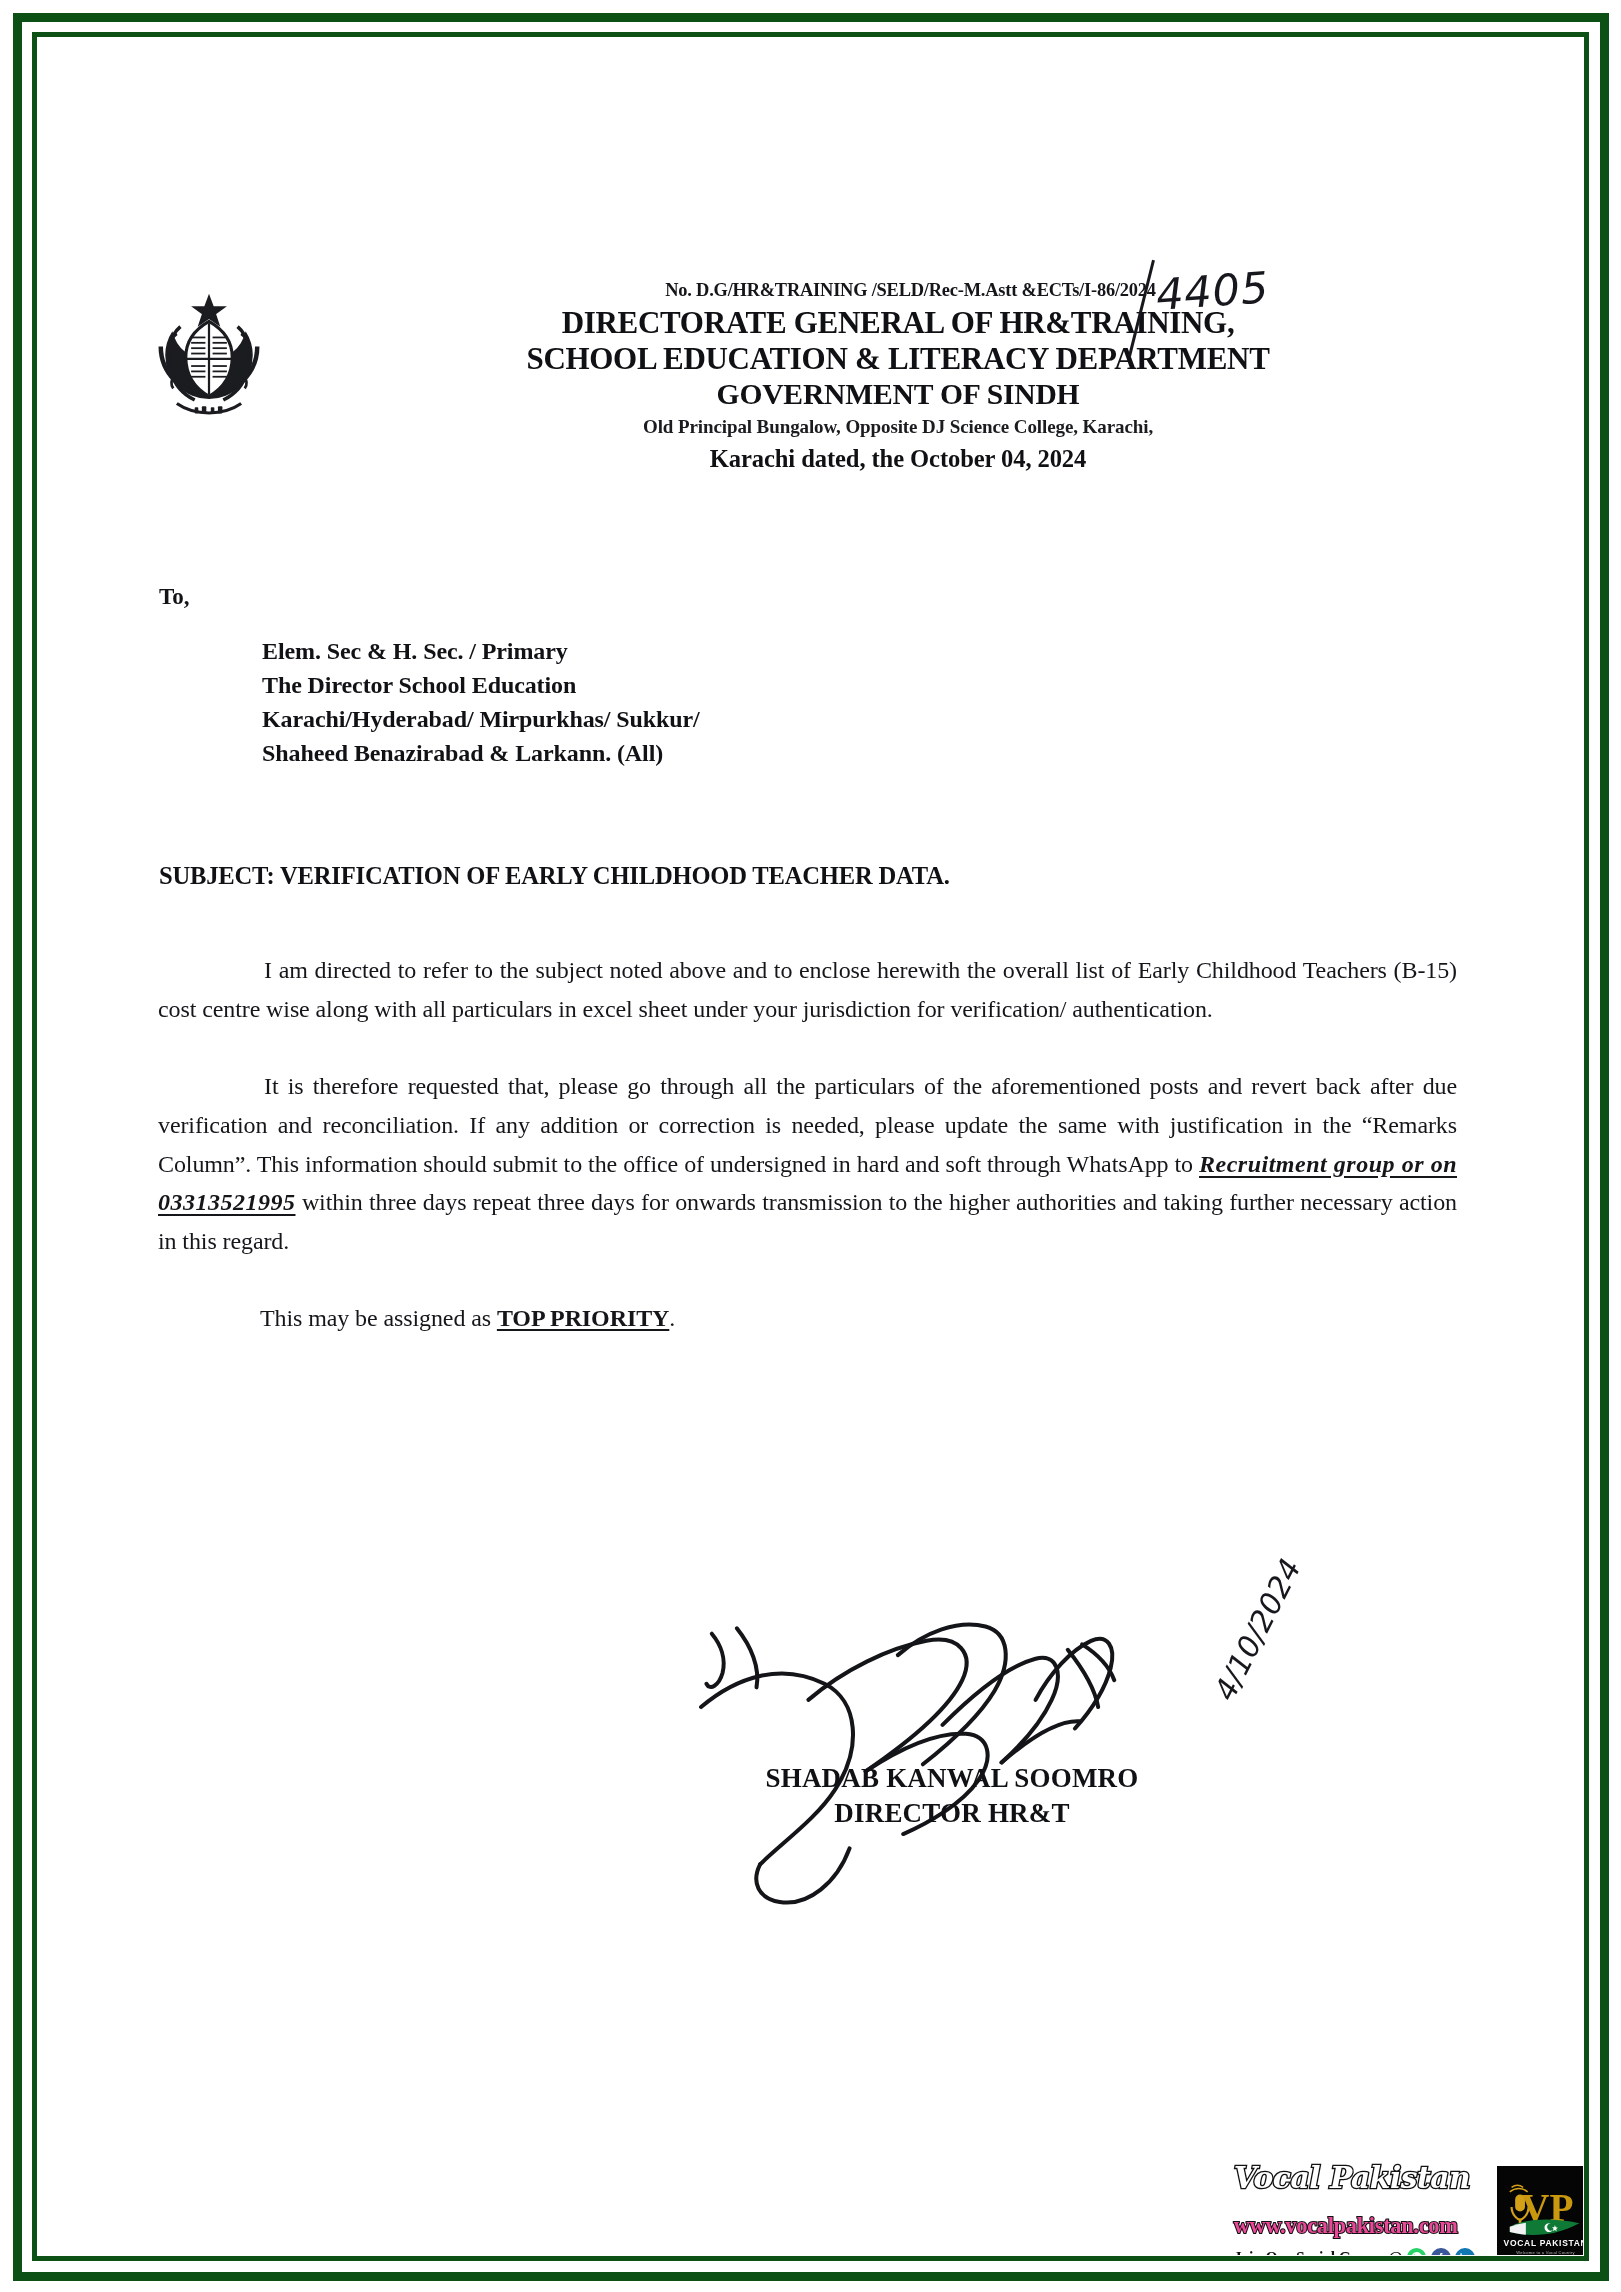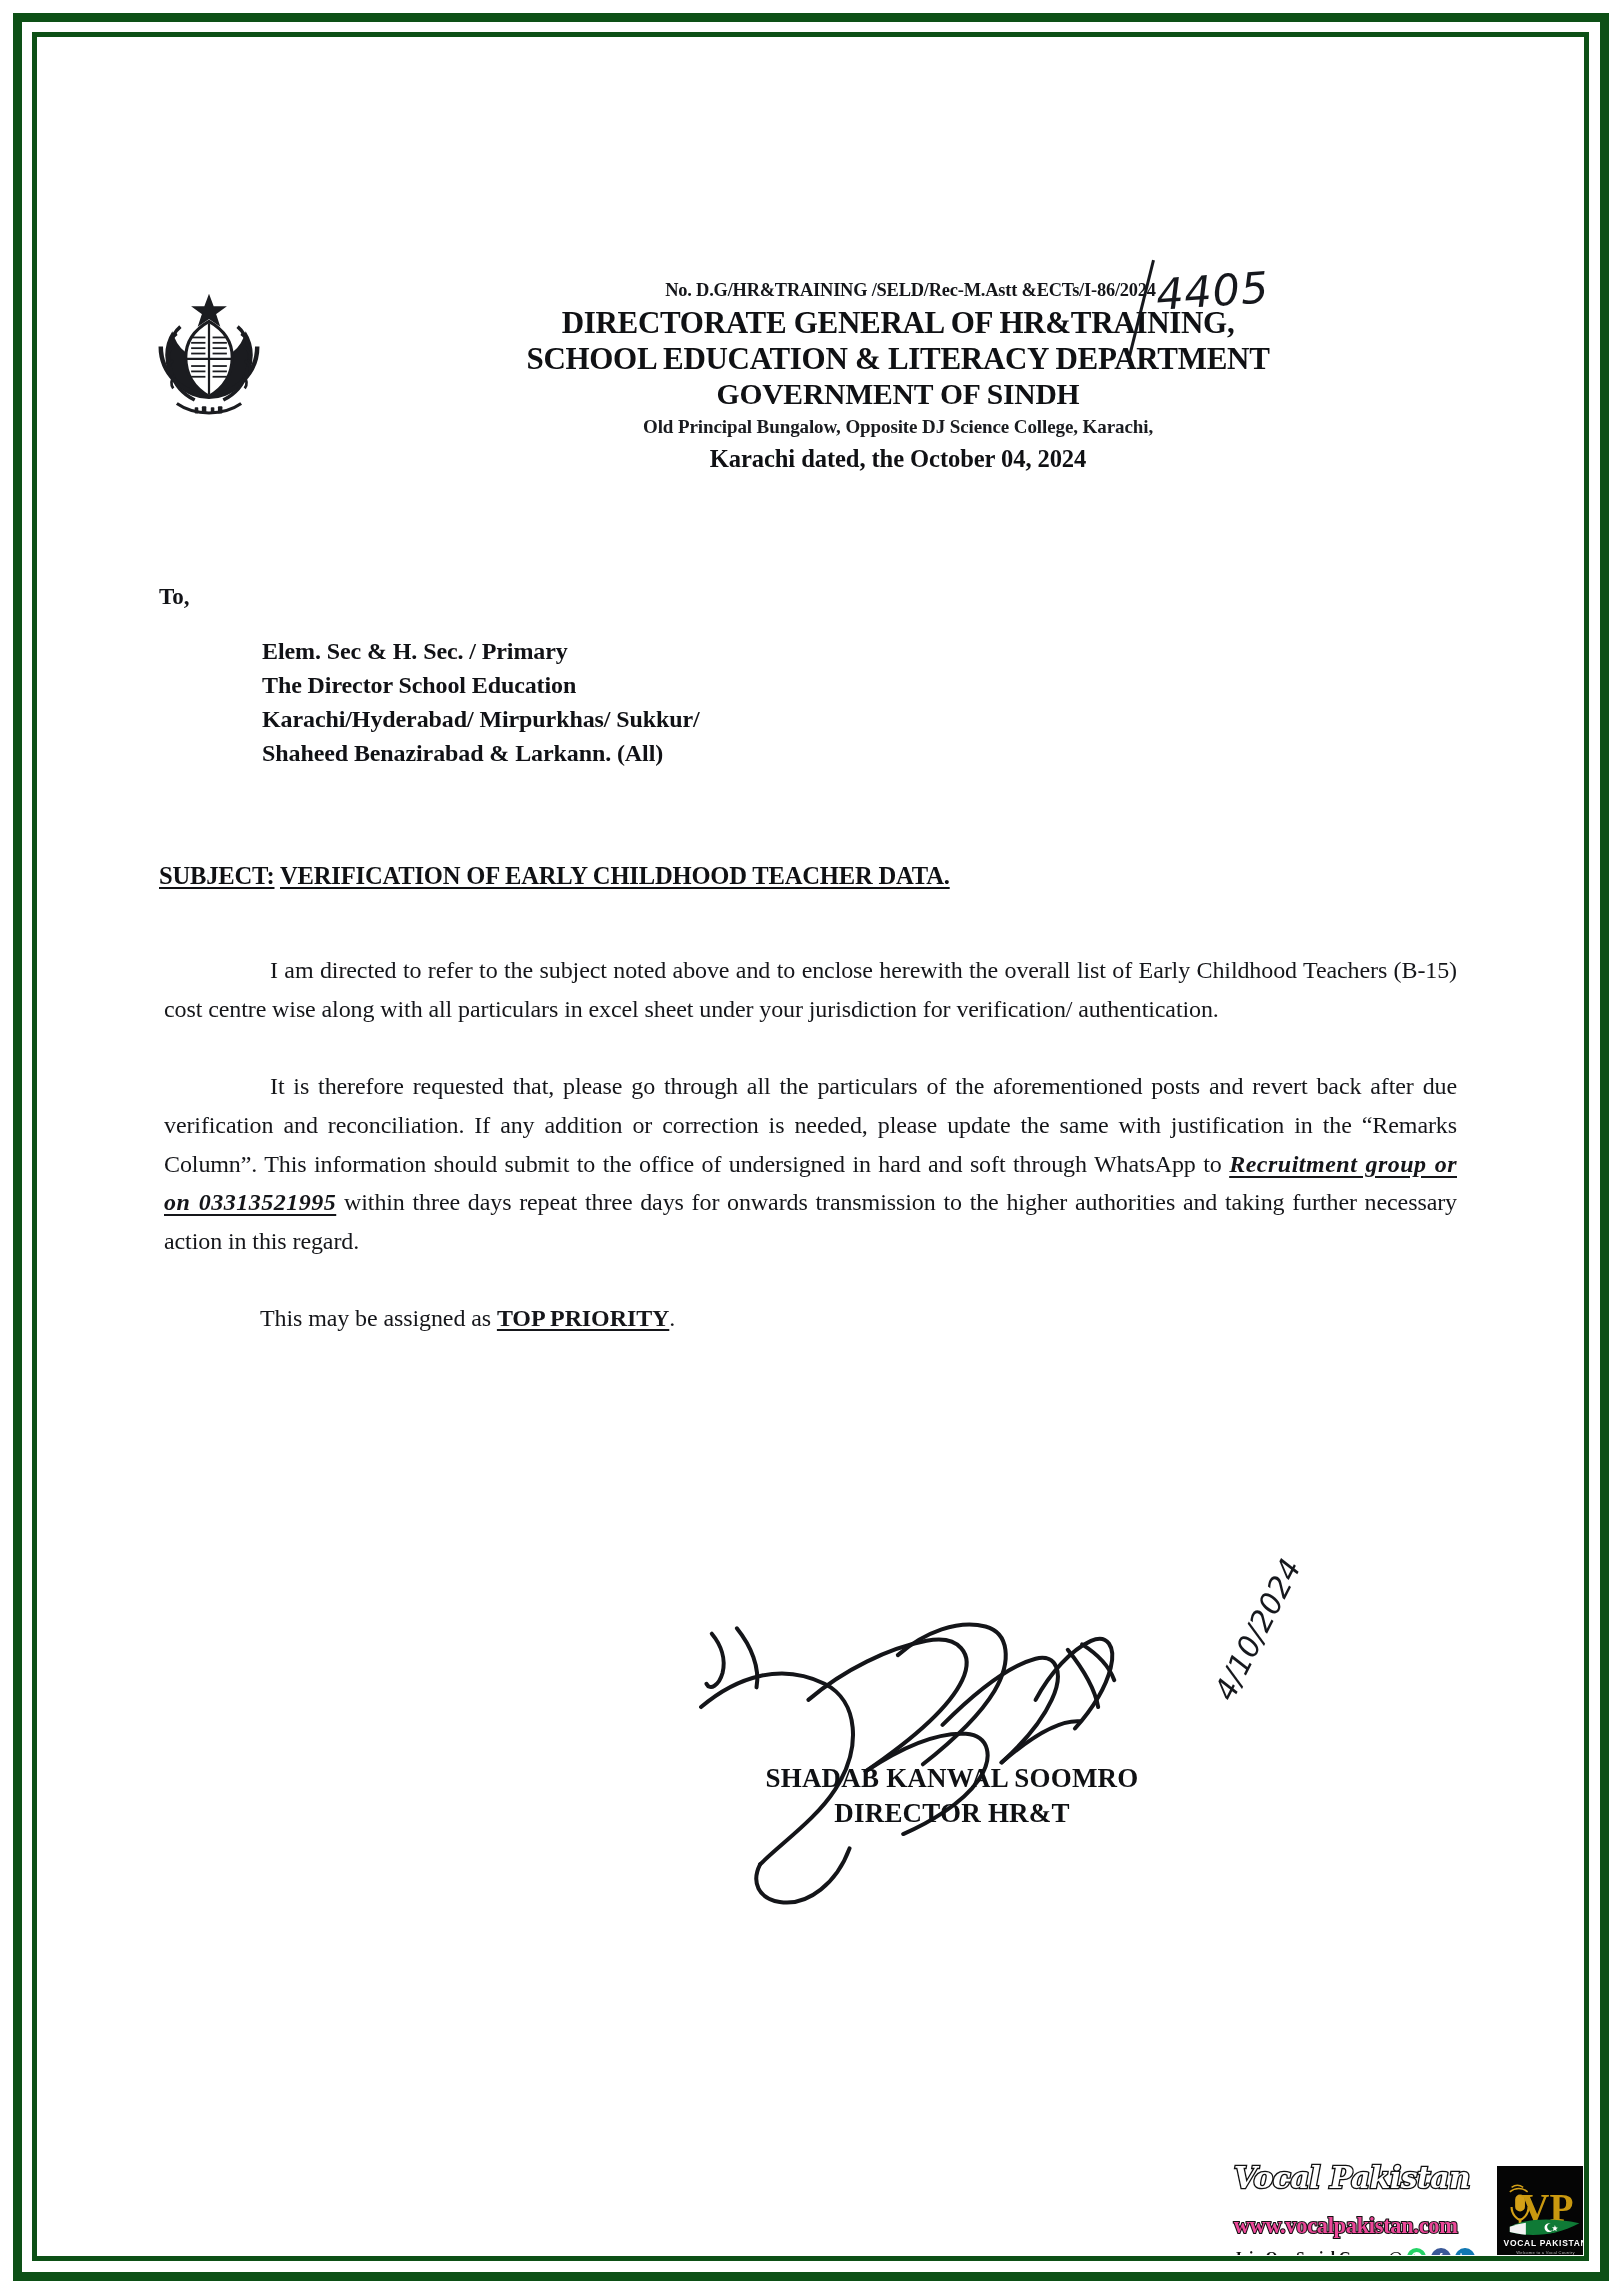--- a/index.html
+++ b/index.html
@@ -166,37 +166,37 @@
   
   .subject-row {
     position: absolute;
     left: 121px;
     top: 824px;
     font-size: 24.6px;
     font-weight: bold;
     color: #101114;
     letter-spacing: -0.2px;
   }
-  .subject-row span { text-decoration: underline; text-underline-offset: 2.7px; }
+  .subject-row span { text-underline-offset: 2.7px; }
 
   
   .body-zone {
     position: absolute;
     left: 116px;
     top: 913px;
     width: 1303px;
     font-size: 24px;
     color: #15161a;
     line-height: 1.62;
     letter-spacing: -0.1px;
   }
   .para {
     text-align: justify;
     text-indent: 106px;
-    margin: 0 0 38px 10px;
+    margin: 0 0 38px 4px;
   }
   .para-last {
     text-align: left;
     text-indent: 106px;
     margin: 23px 0 8px 0;
   }
   .u-bi {
     font-weight: bold;
     font-style: italic;
     text-decoration: underline;

